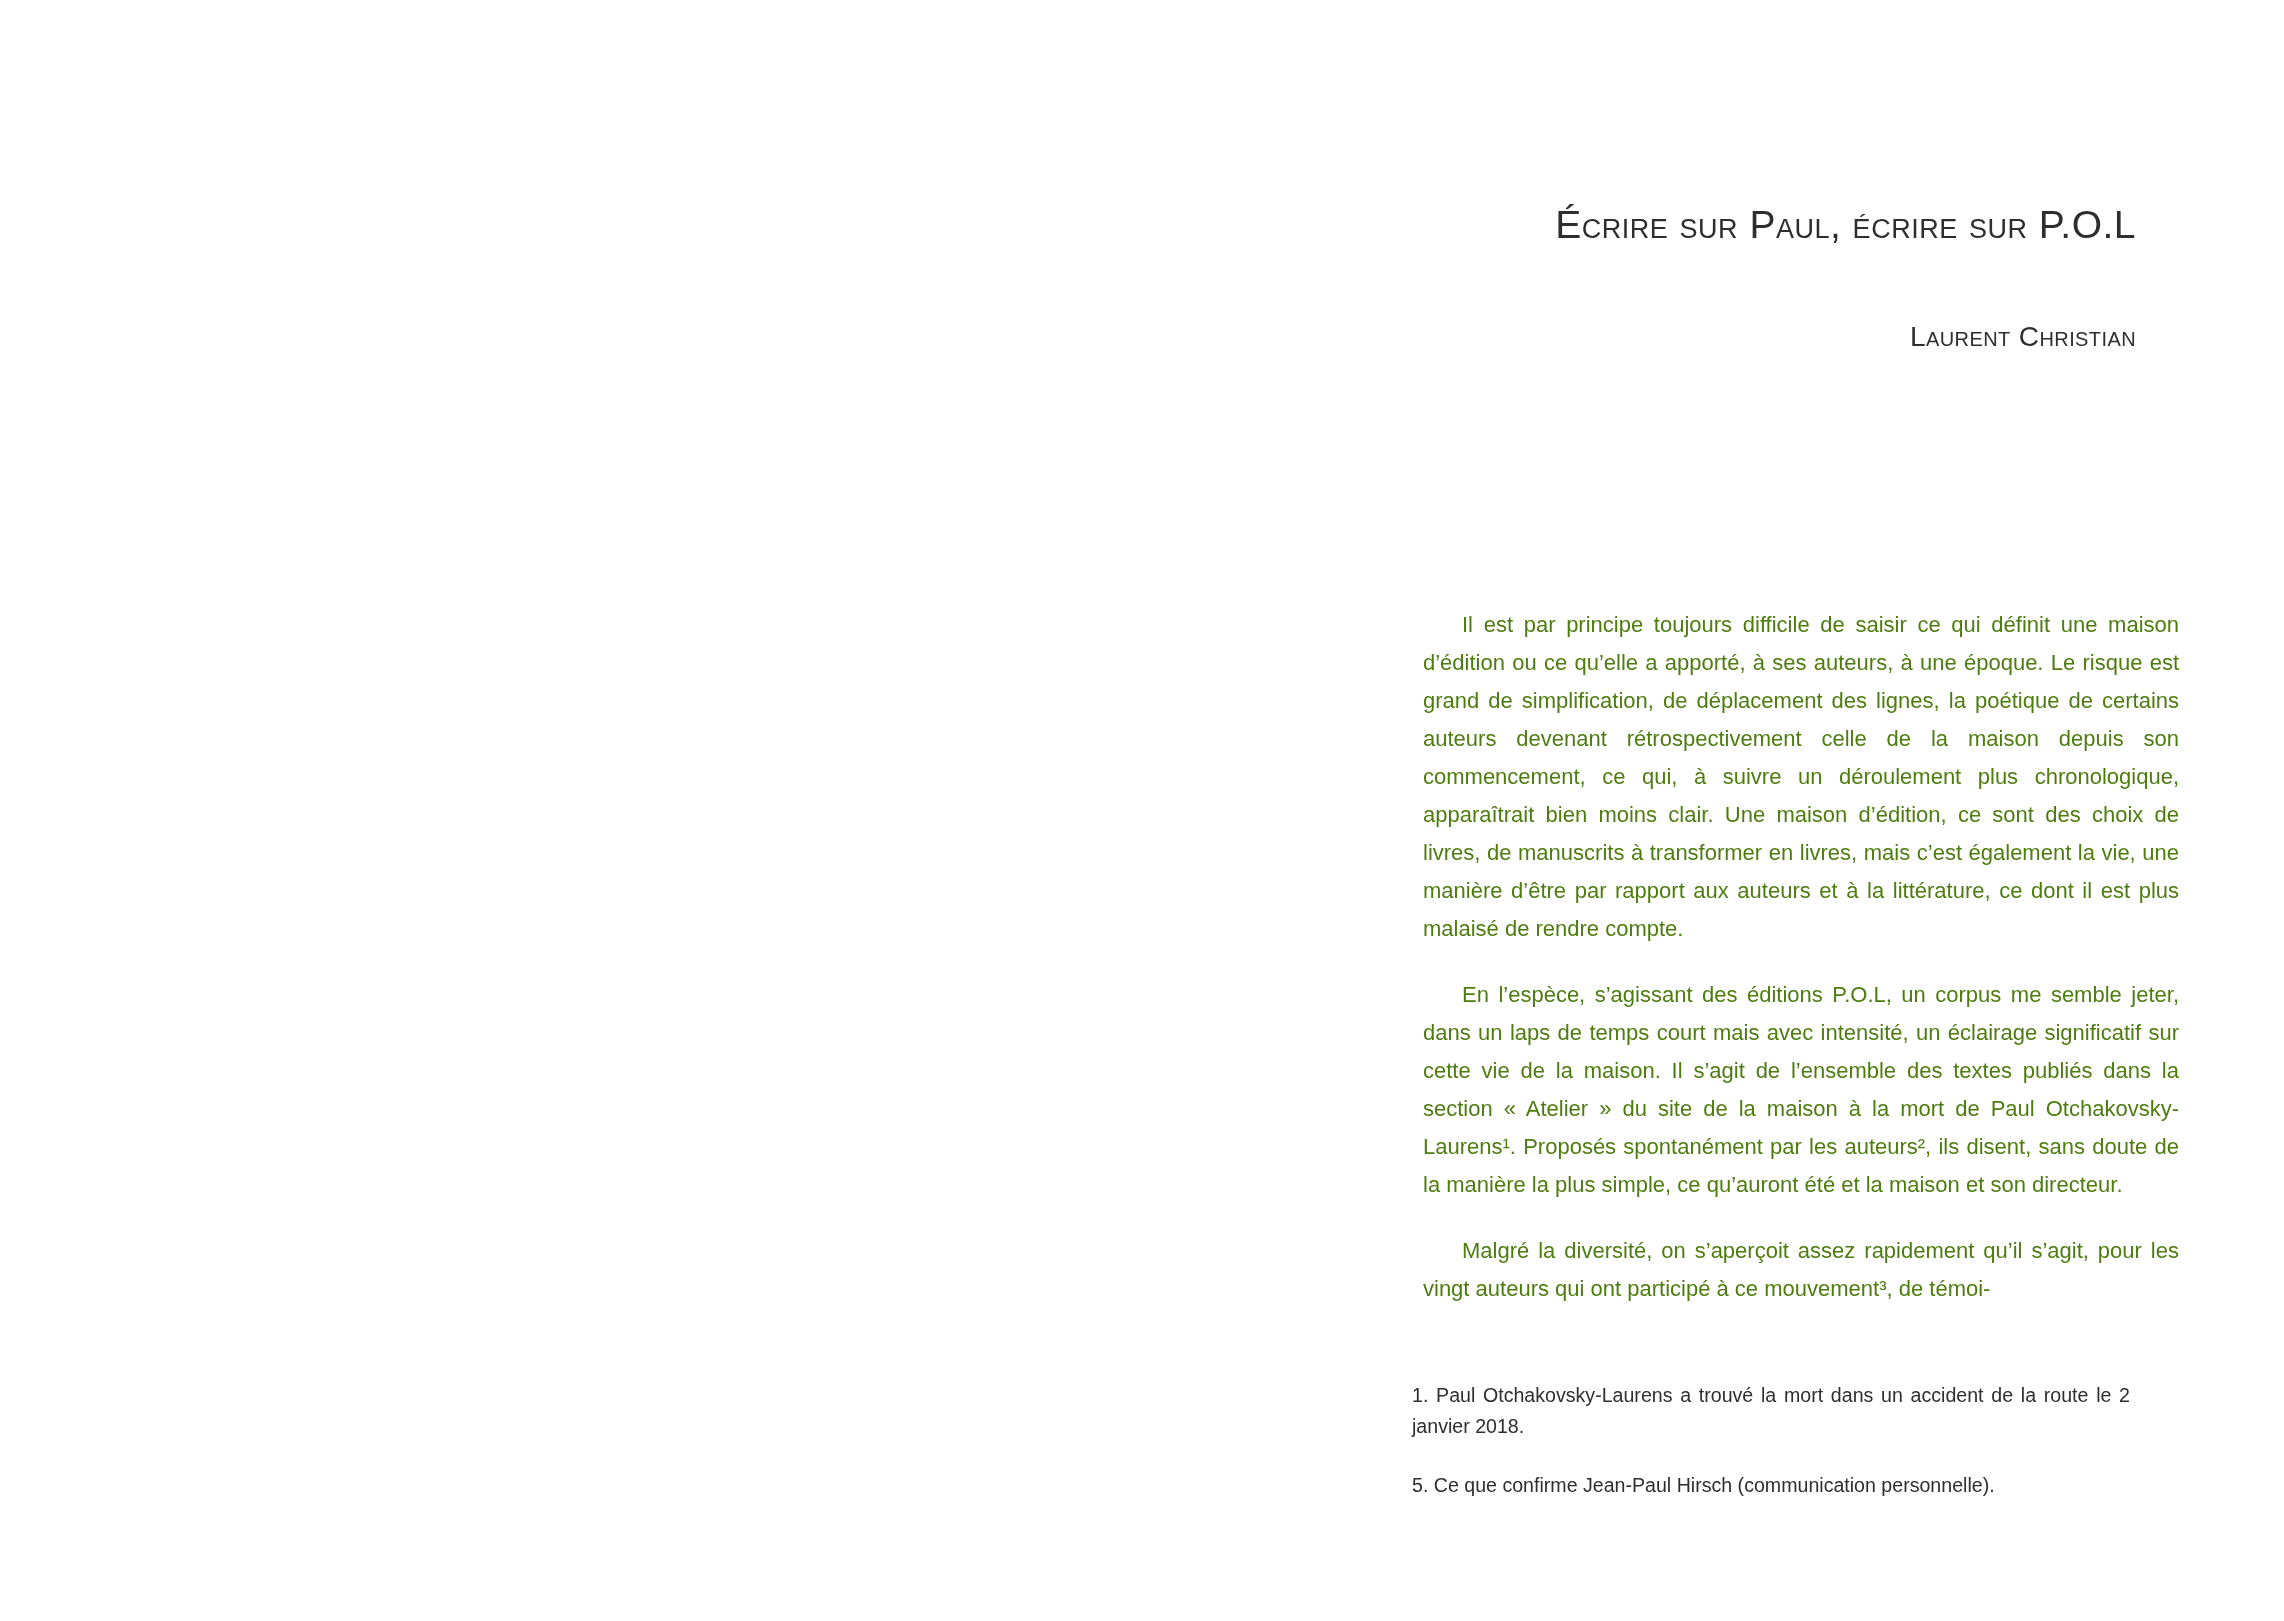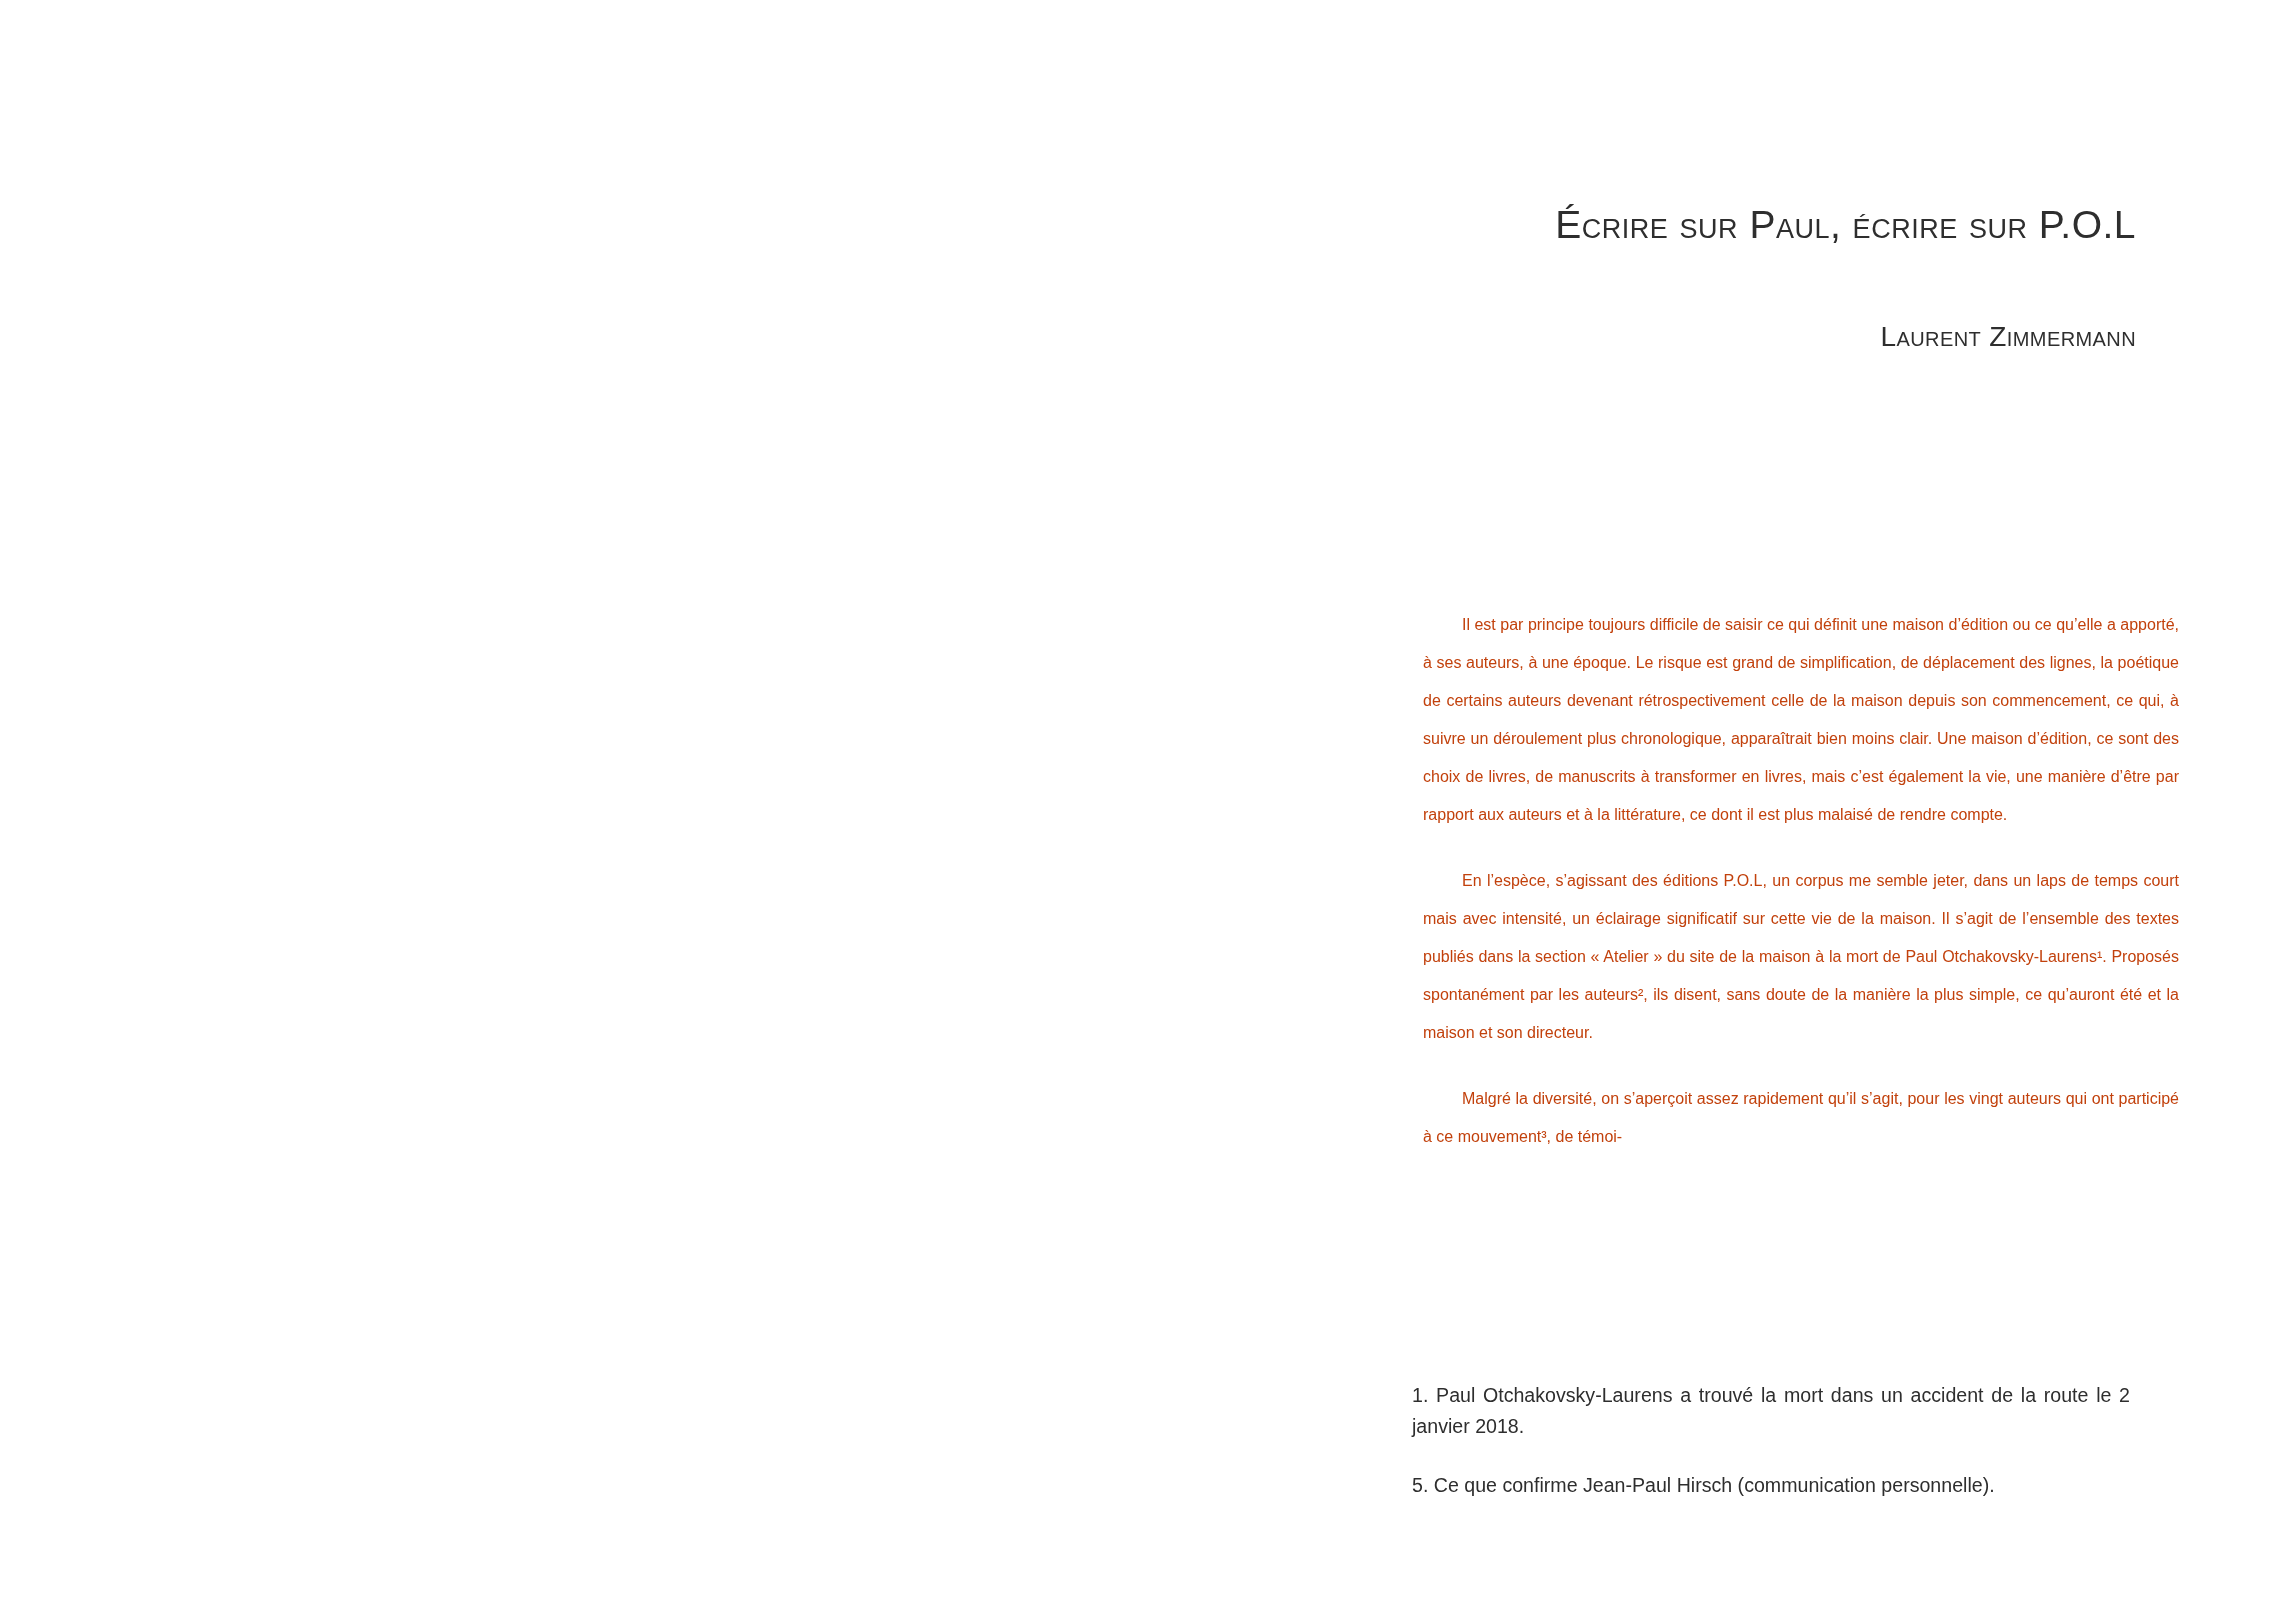--- a/index.html
+++ b/index.html
@@ -37,24 +37,24 @@
       font-variant: small-caps;
       letter-spacing: 0.4px;
       white-space: nowrap;
       color: #2e2e2e;
     }
     .body-text {
       position: absolute;
       left: 1325px;
       top: 508px;
       width: 812px;
-      font-size: 16px;
+      font-size: 22px;
       line-height: 38px;
       text-align: justify;
-      color: #c2410c;
+      color: #4d7c0f;
       hyphens: auto;
       -webkit-hyphens: auto;
     }
     .body-text p {
       text-indent: 39px;
     }
     .footnotes {
       position: absolute;
       left: 1314px;
       top: 1282px;
@@ -76,21 +76,21 @@
       color: #2e2e2e;
     }
   </style>
 </head>
 <body>
 
 <div class="page">
 
   <h1 class="title">Écrire sur Paul, écrire sur P.O.L</h1>
 
-  <h2 class="author">Laurent Zimmermann</h2>
+  <h2 class="author">Laurent Christian</h2>
 
   <div class="body-text">
     <p lang="fr">Il est par principe toujours difficile de saisir ce qui définit une maison d’édition ou ce qu’elle a apporté, à ses auteurs, à une époque. Le risque est grand de simplification, de déplacement des lignes, la poétique de certains auteurs devenant rétrospectivement celle de la maison depuis son commencement, ce qui, à suivre un déroulement plus chronologique, apparaîtrait bien moins clair. Une maison d’édition, ce sont des choix de livres, de manuscrits à transformer en livres, mais c’est également la vie, une manière d’être par rapport aux auteurs et à la littérature, ce dont il est plus malaisé de rendre compte.</p>
     <p lang="fr">En l’espèce, s’agissant des éditions P.O.L, un corpus me semble jeter, dans un laps de temps court mais avec intensité, un éclairage significatif sur cette vie de la maison. Il s’agit de l’ensemble des textes publiés dans la section « Atelier » du site de la maison à la mort de Paul Otchakovsky-Laurens¹. Proposés spontanément par les auteurs², ils disent, sans doute de la manière la plus simple, ce qu’auront été et la maison et son directeur.</p>
     <p lang="fr">Malgré la diversité, on s’aperçoit assez rapidement qu’il s’agit, pour les vingt auteurs qui ont participé à ce mouvement³, de témoi-</p>
   </div>
 
   <div class="footnotes">
     <p lang="fr">1. Paul Otchakovsky-Laurens a trouvé la mort dans un accident de la route le 2 janvier 2018.</p>
     <p lang="fr">5. Ce que confirme Jean-Paul Hirsch (communication personnelle).</p>

